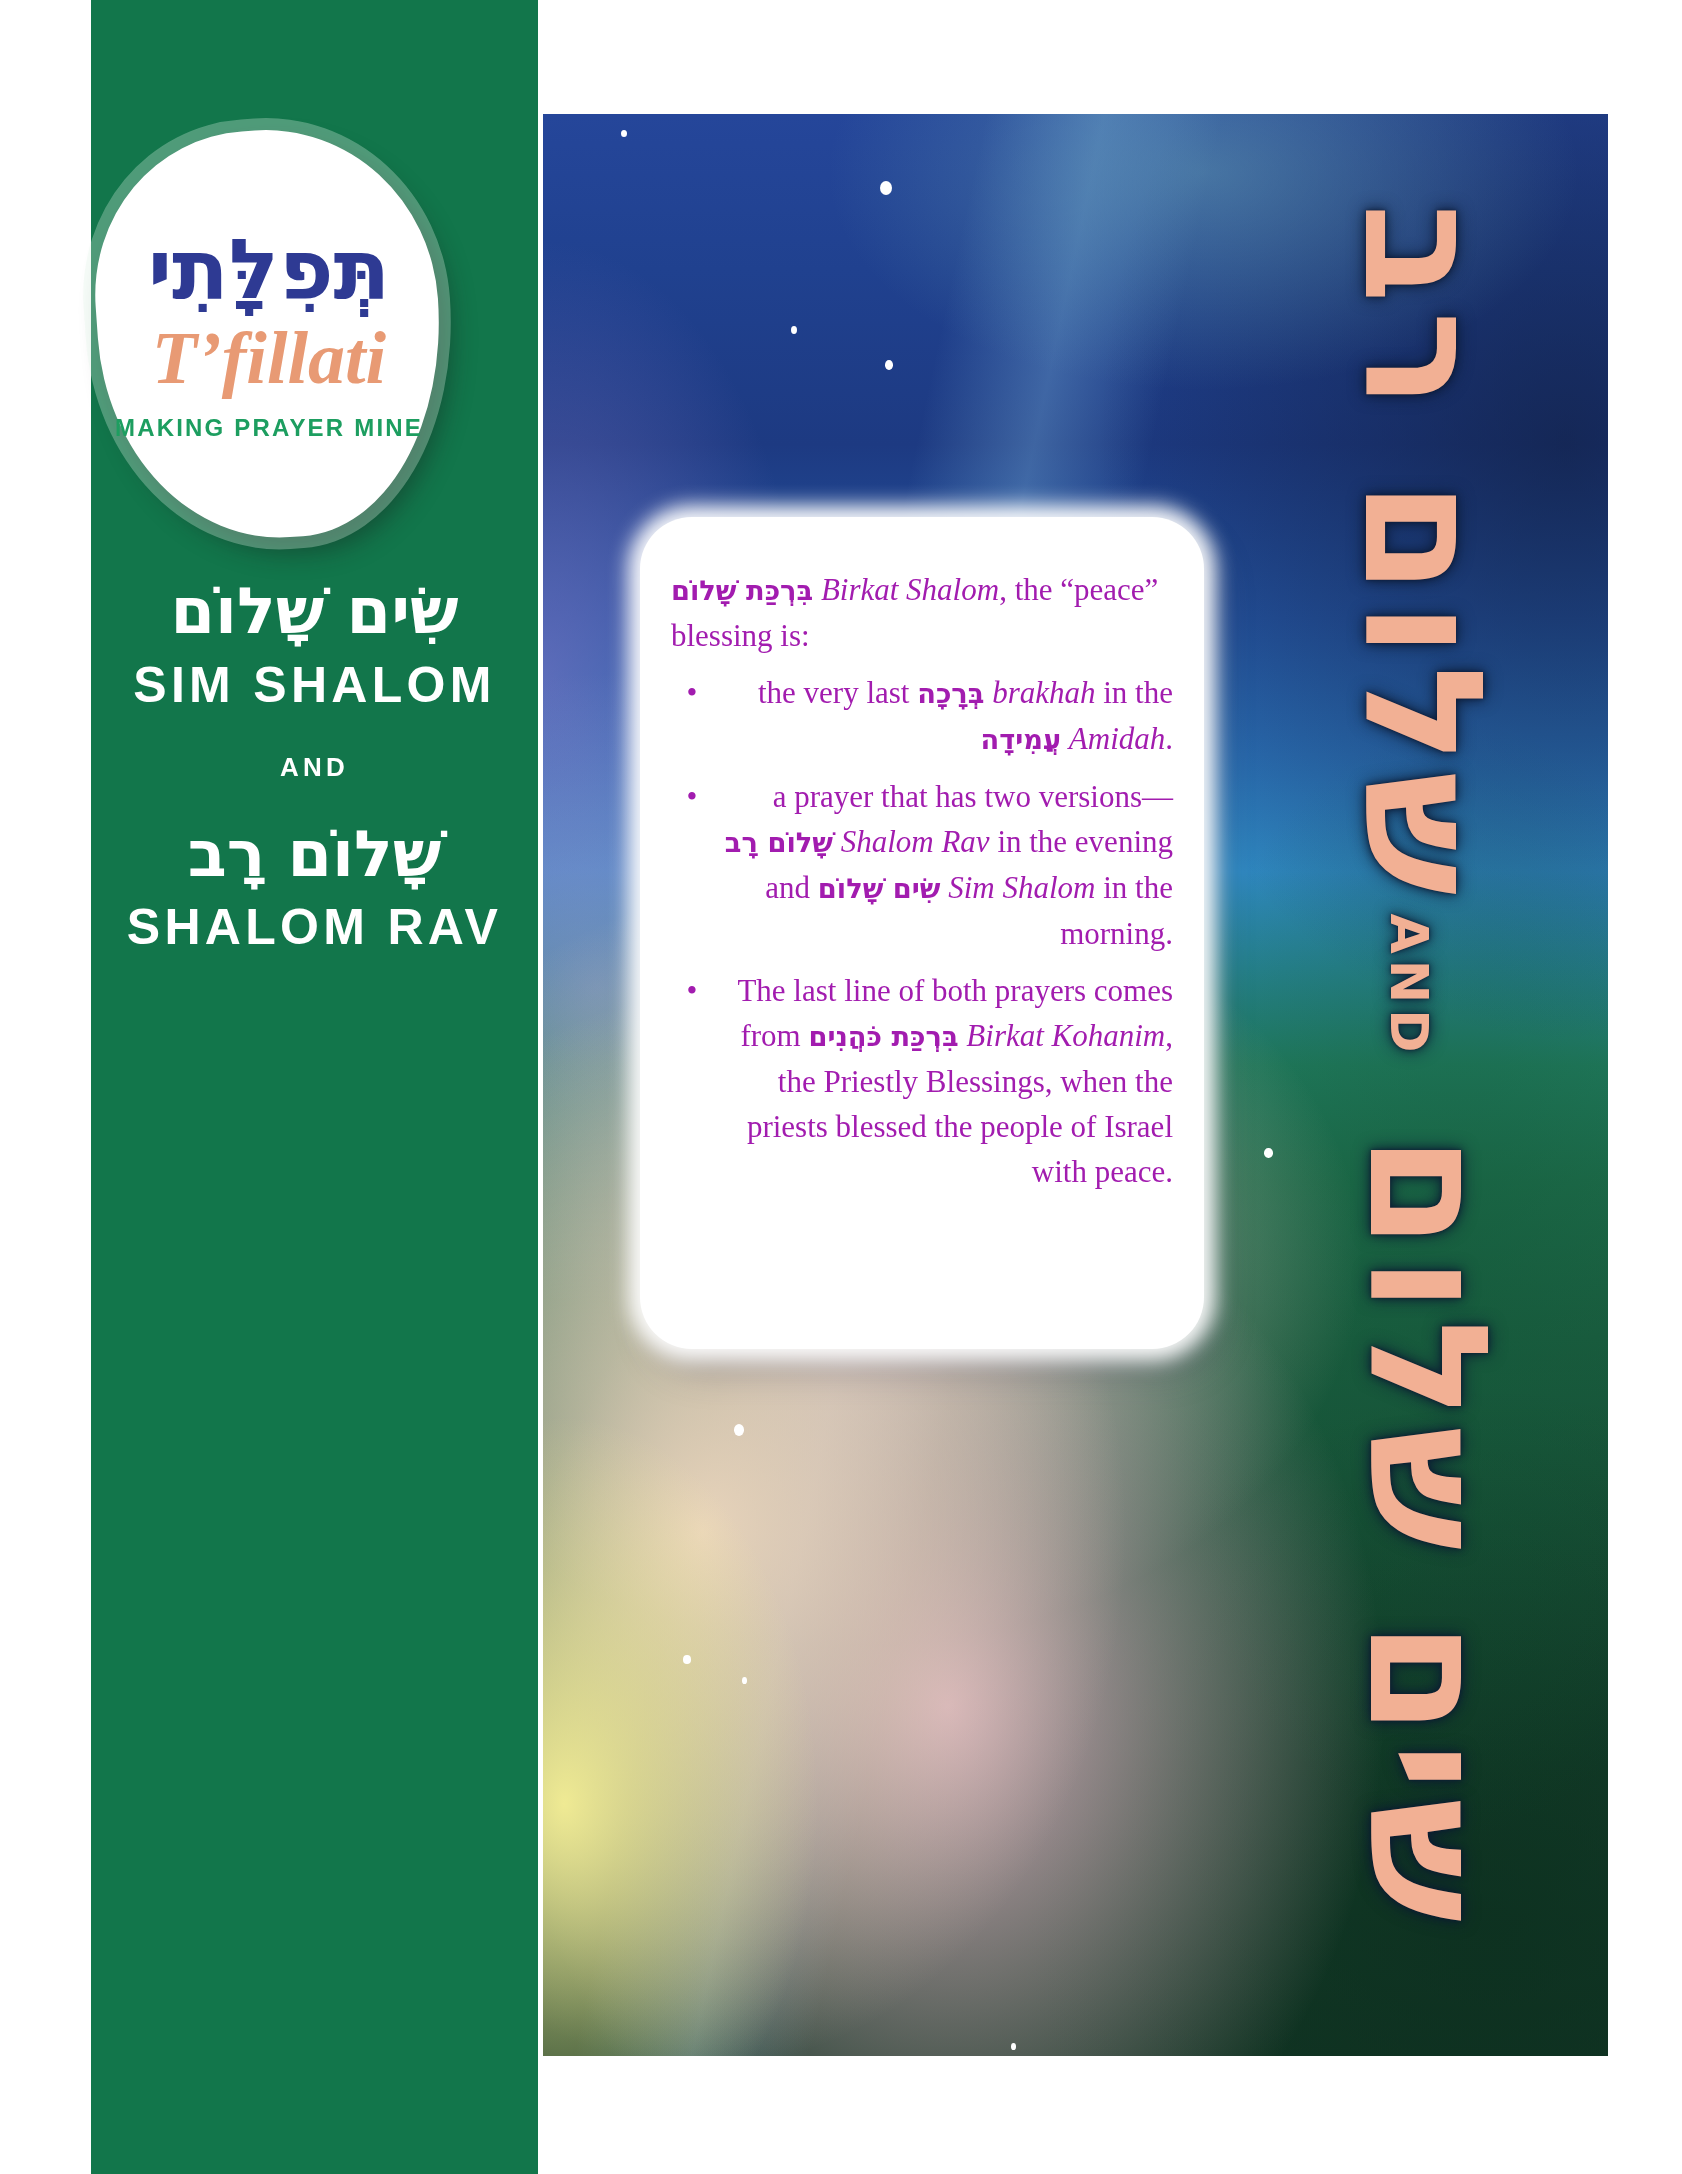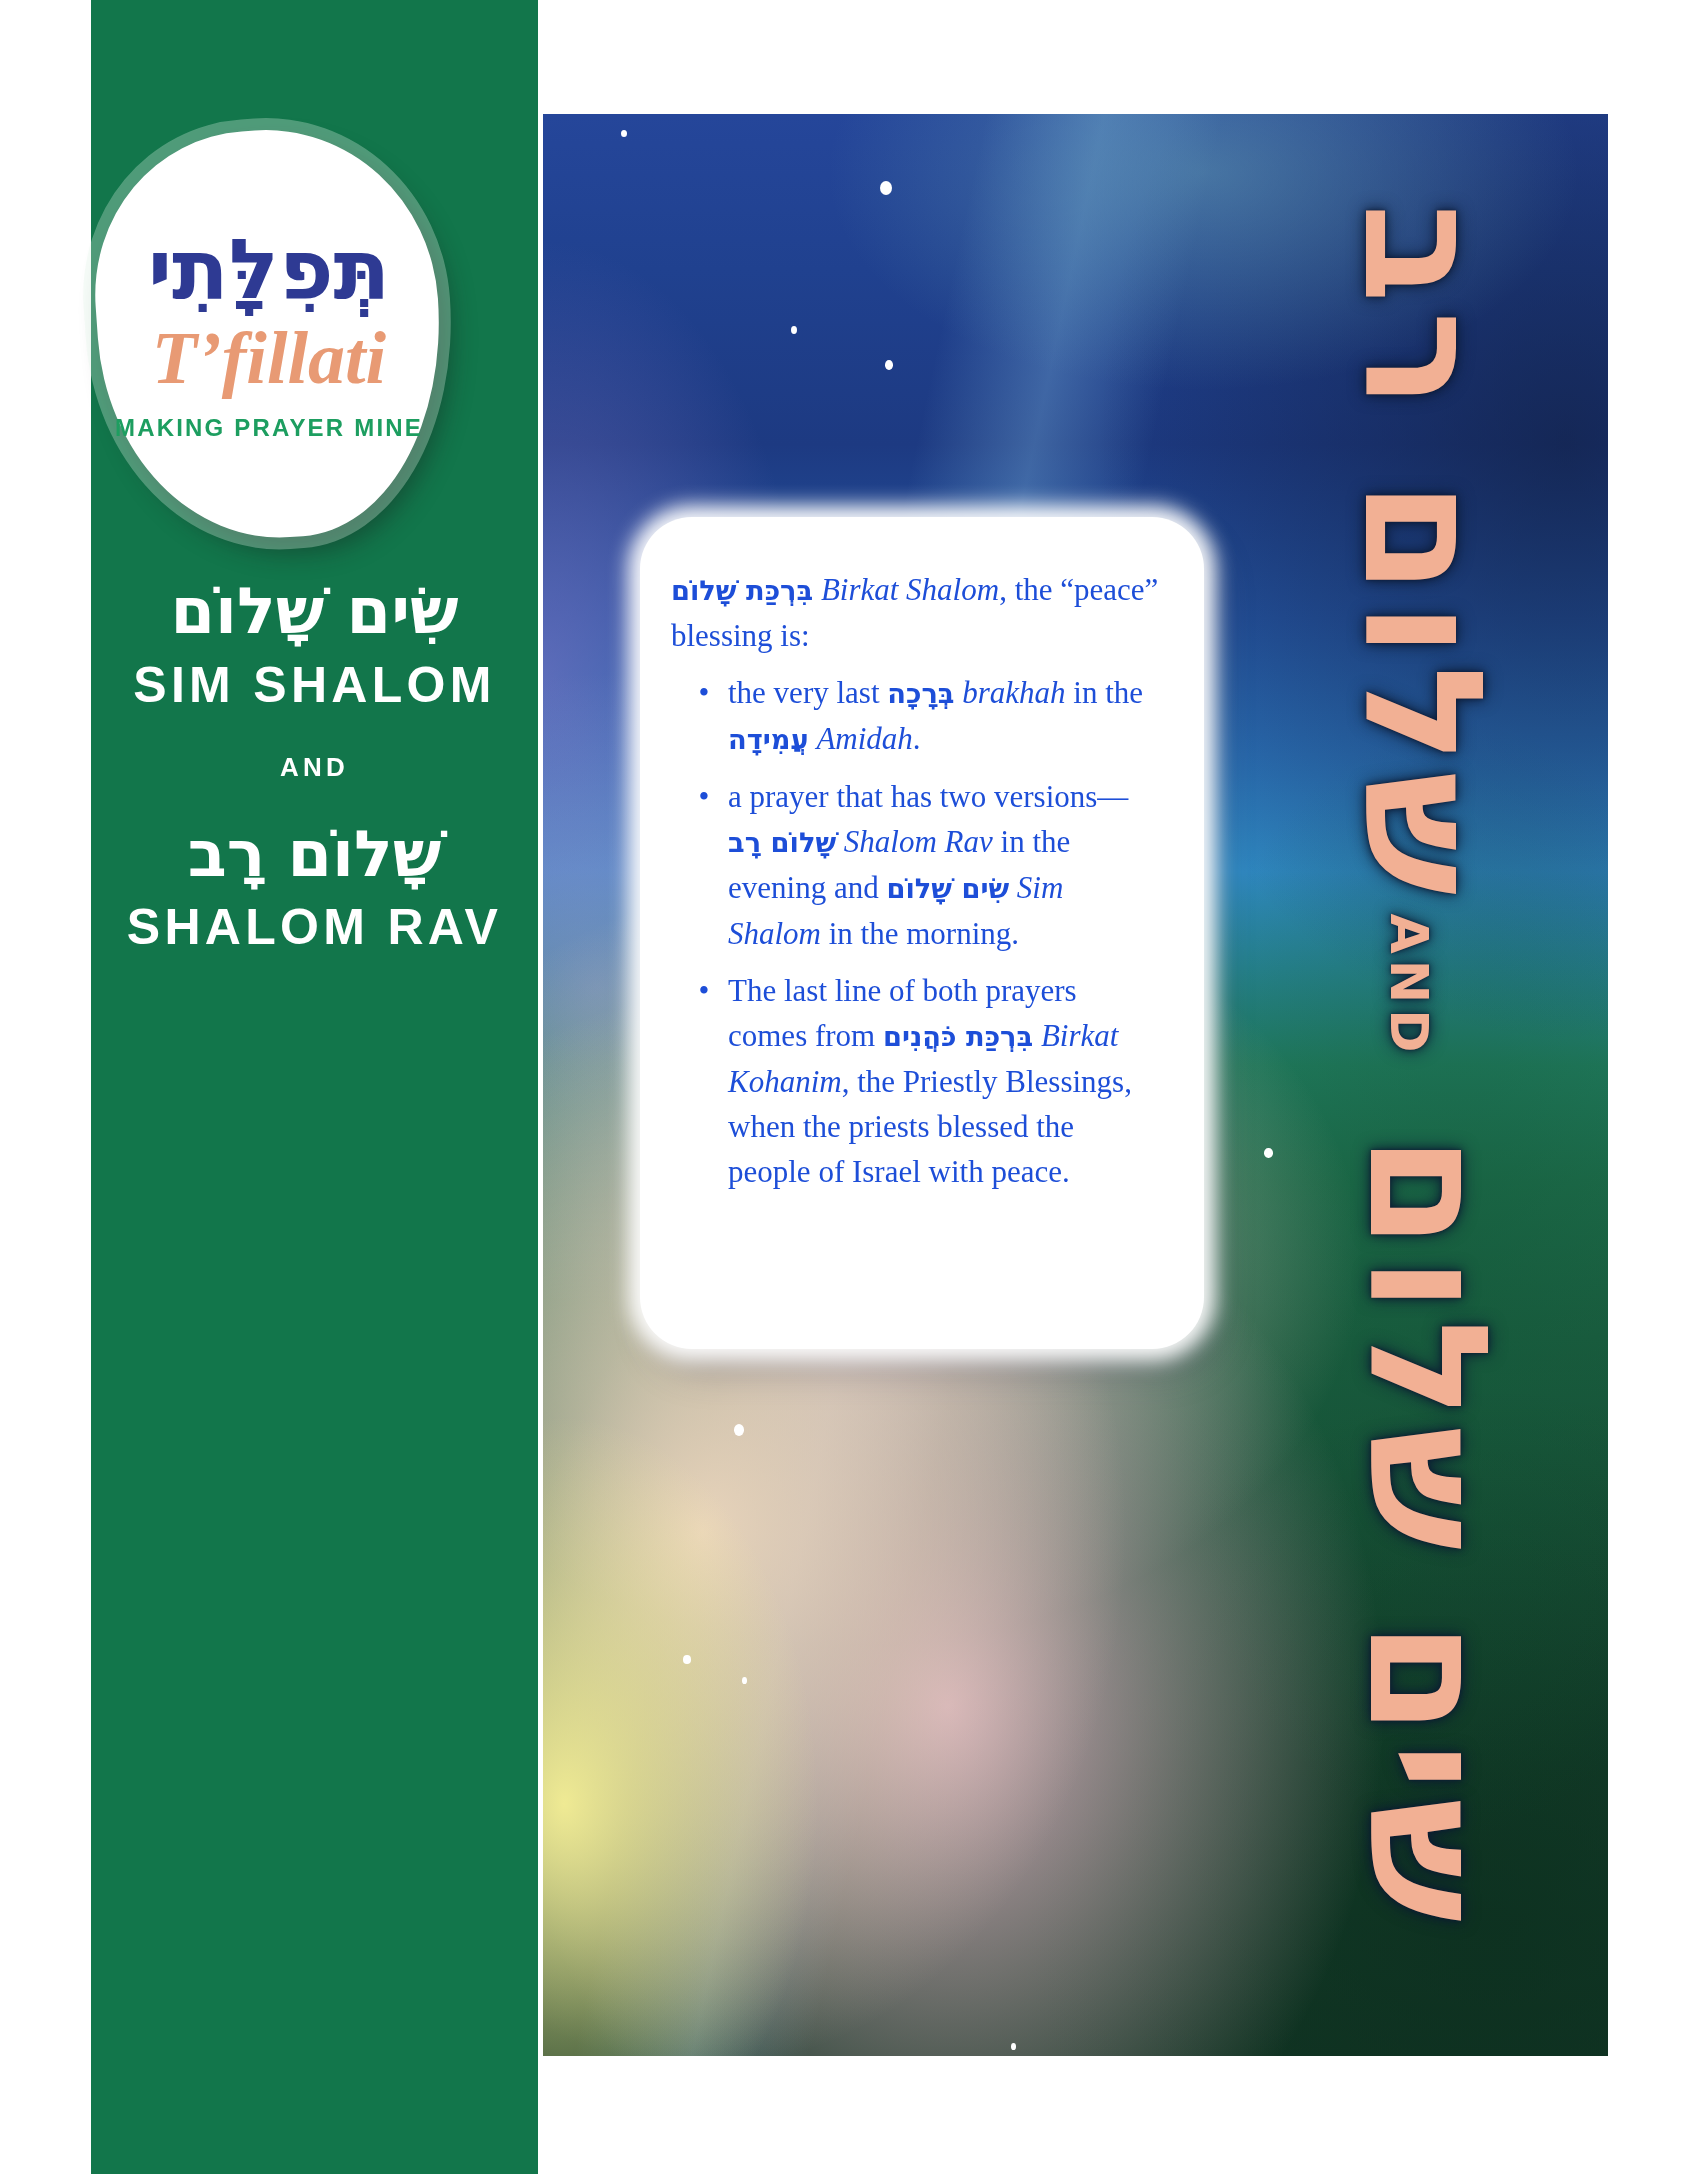--- a/index.html
+++ b/index.html
@@ -115,24 +115,24 @@
     position: absolute; left: 640px; top: 517px;
     width: 564px; height: 832px;
     box-sizing: border-box;
     padding: 50px 31px 0 31px;
     background: #ffffff;
     border-radius: 52px;
     box-shadow: 0 0 19px 12px rgba(255,255,255,0.95), 12px 21px 36px rgba(68,68,95,0.35);
     z-index: 4;
     font-family: "Liberation Serif", serif;
     font-size: 31px; line-height: 45px;
-    color: #1d4ed8;
+    color: #a21caf;
   }
   .card-intro { margin: 0 0 12px 0; }
-  .card ul { list-style: none; margin: 12px; padding: 0; }
+  .card ul { list-style: none; margin: 0; padding: 0; text-align: right; }
   .card li { position: relative; padding-left: 45px; margin-top: 12px; }
   .card li::before {
     content: "•";
     position: absolute; left: 15.6px; top: 0;
     font-size: 31px;
   }
   .seg-plain  { }
   .seg-italic { font-style: italic; }
   .seg-hebrew {
     font-family: "DejaVu Sans", sans-serif;

